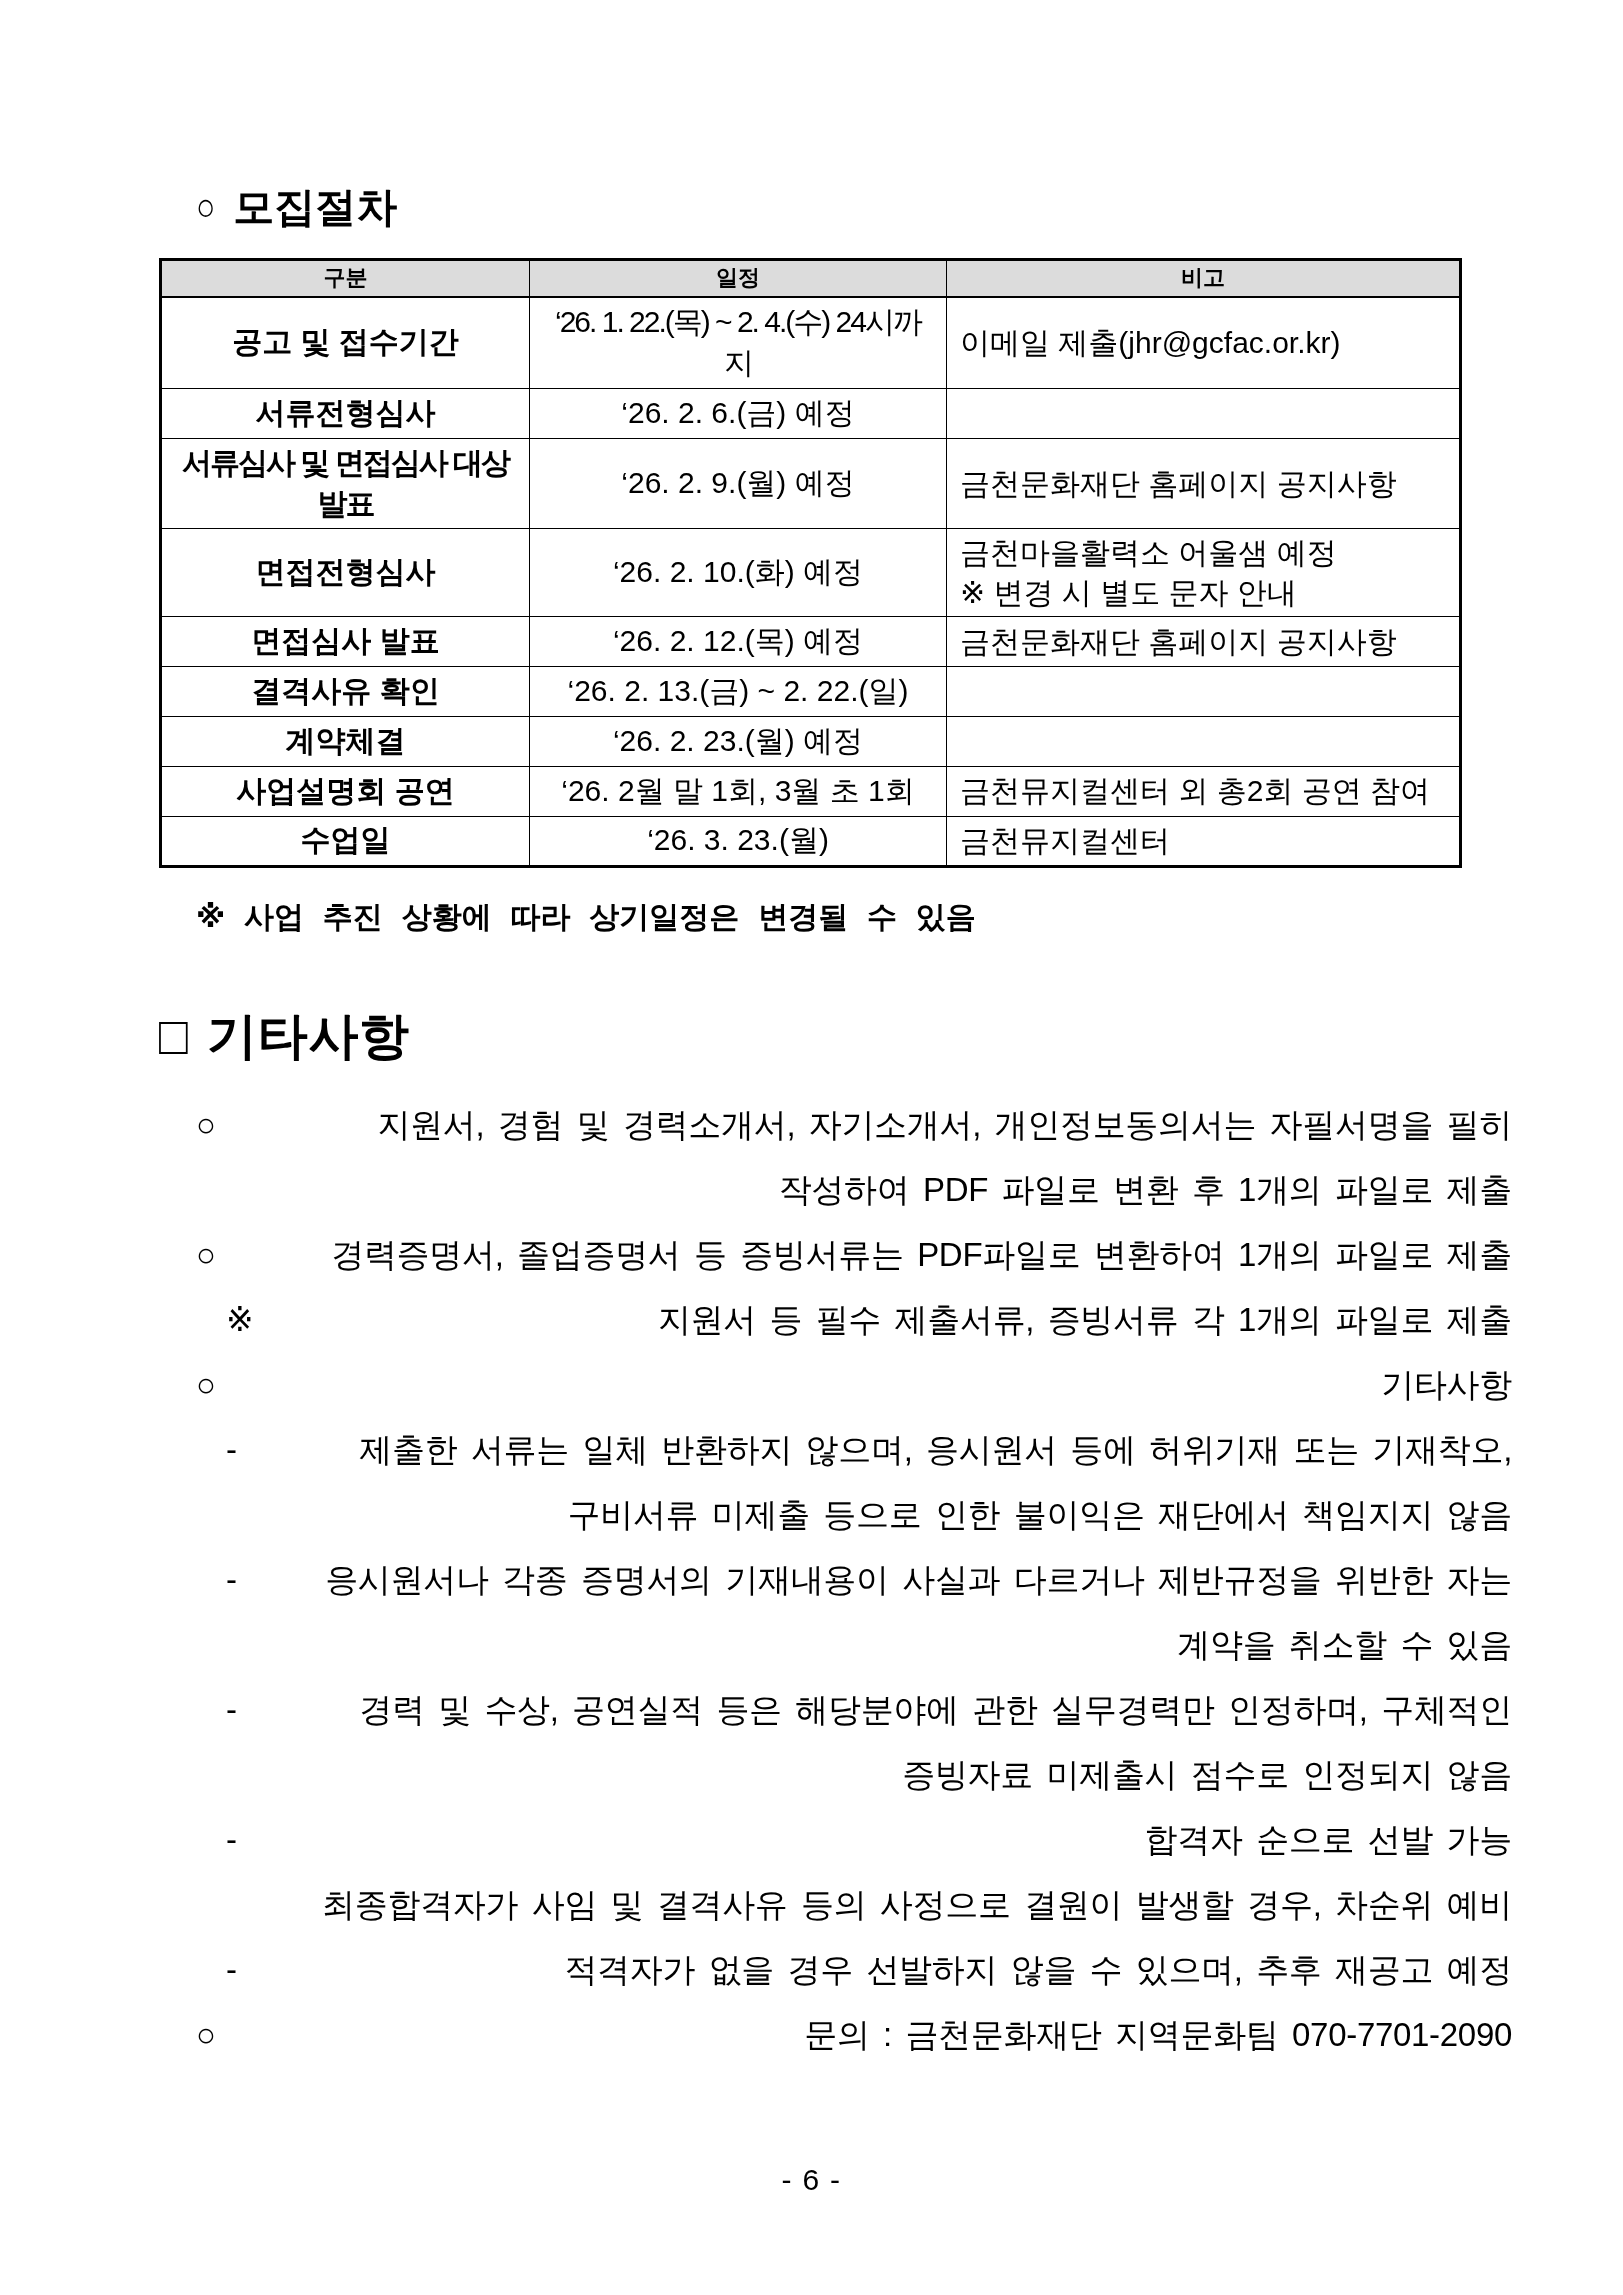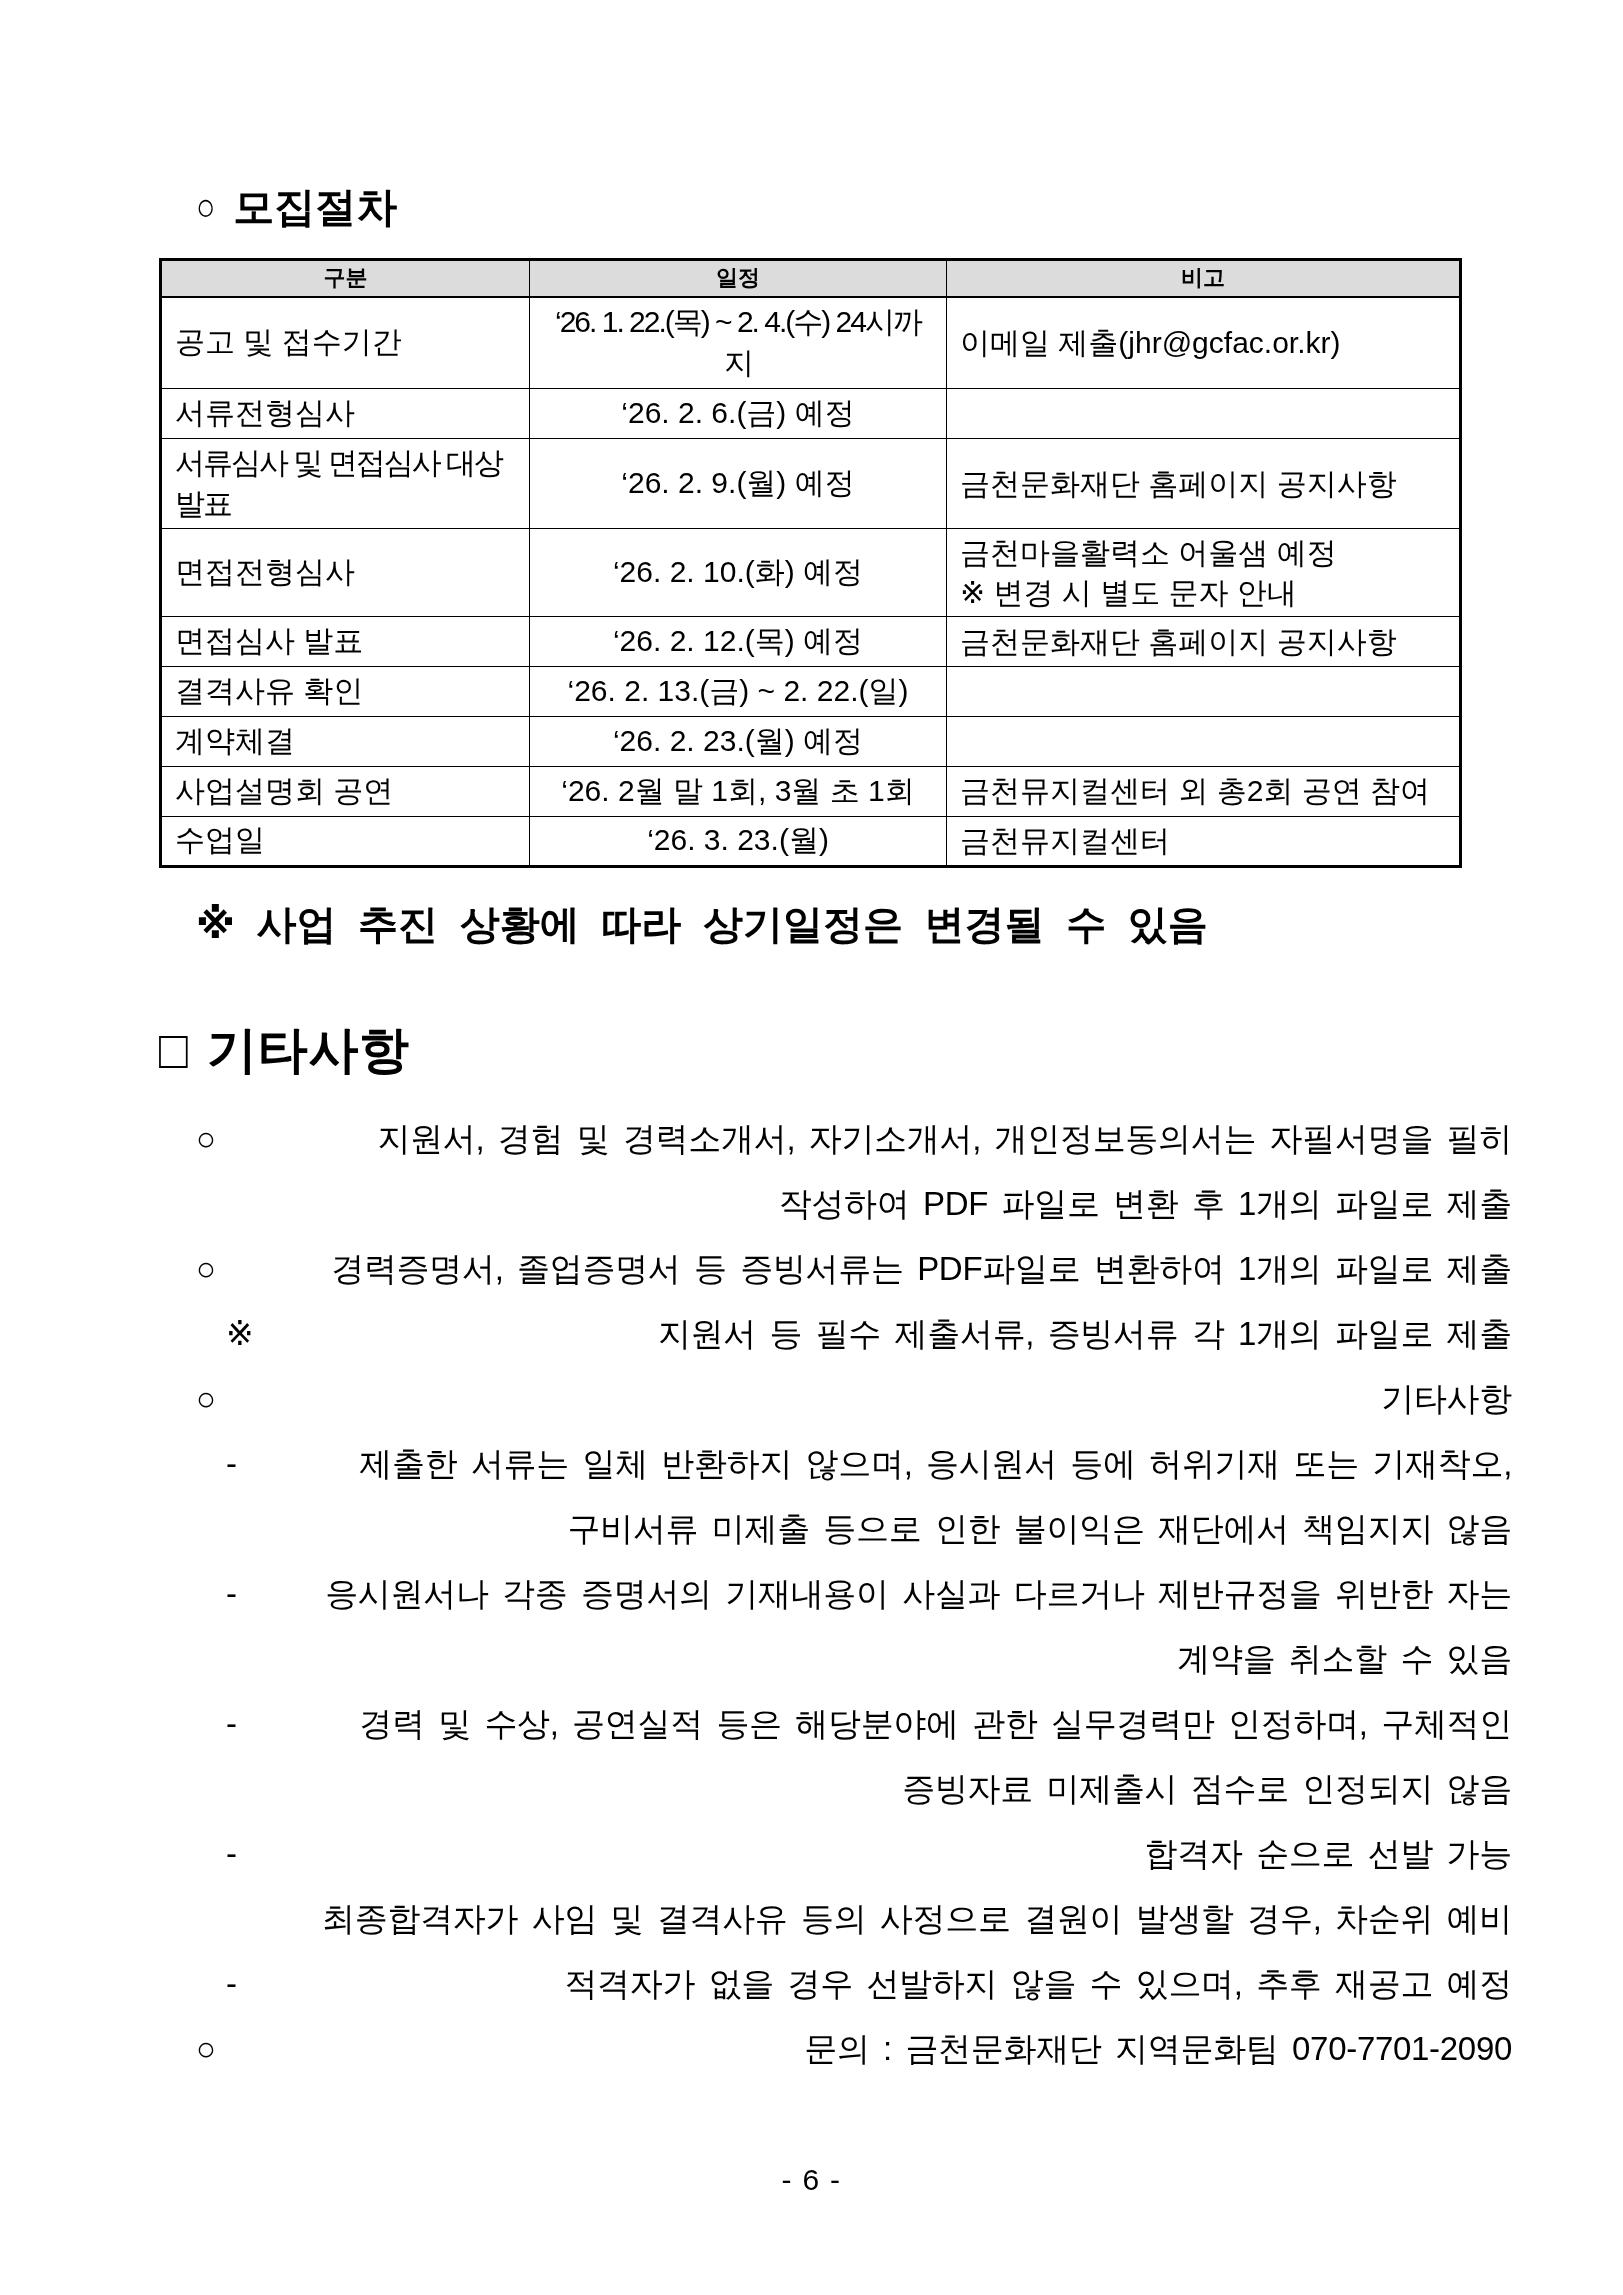--- a/index.html
+++ b/index.html
@@ -54,28 +54,28 @@
     text-align: center;
     padding: 1.3px 5.2px;
   }
   table.schedule td {
     border: 1.3px solid #000;
     height: 44px;
     font-size: 30px;
     padding: 3.9px 13px;
     vertical-align: middle;
   }
-  td.c-cat  { font-weight: 400; padding: 3.9px 3.9px; }
+  td.c-cat  { text-align: center; font-weight: 700; padding: 3.9px 3.9px; }
   td.c-date { text-align: center; padding-left: 15.7px; }
   td.c-note { text-align: left; padding-left: 13px; white-space: pre-line; line-height: 1.32; }
   .condensed { font-size: 27.5px; letter-spacing: -2px; }
 
   .table-note {
     margin: 29px 0 0 37px;
-    font-size: 40px;
+    font-size: 30px;
     font-weight: 600;
     word-spacing: 10.5px;
   }
 
   
   .sec2-heading {
     display: flex;
     align-items: center;
     gap: 18.3px;
     margin: 73px 0 0 0;

